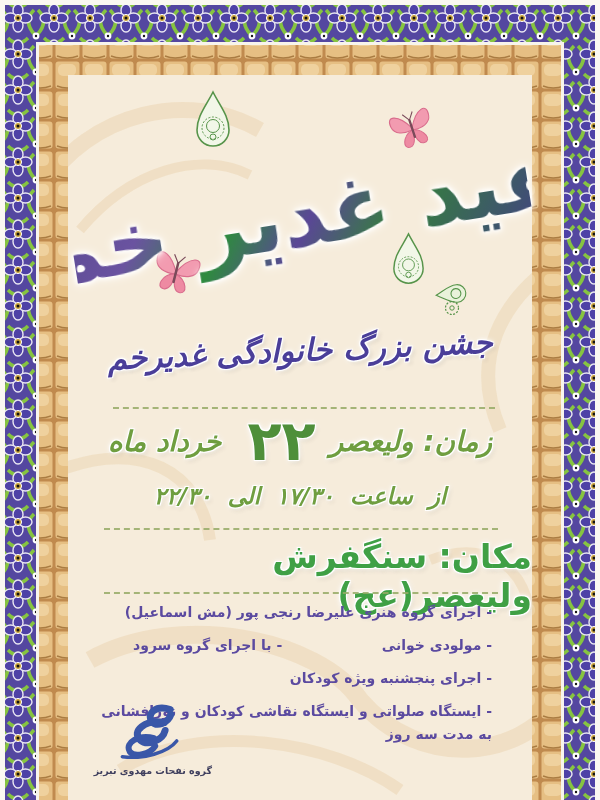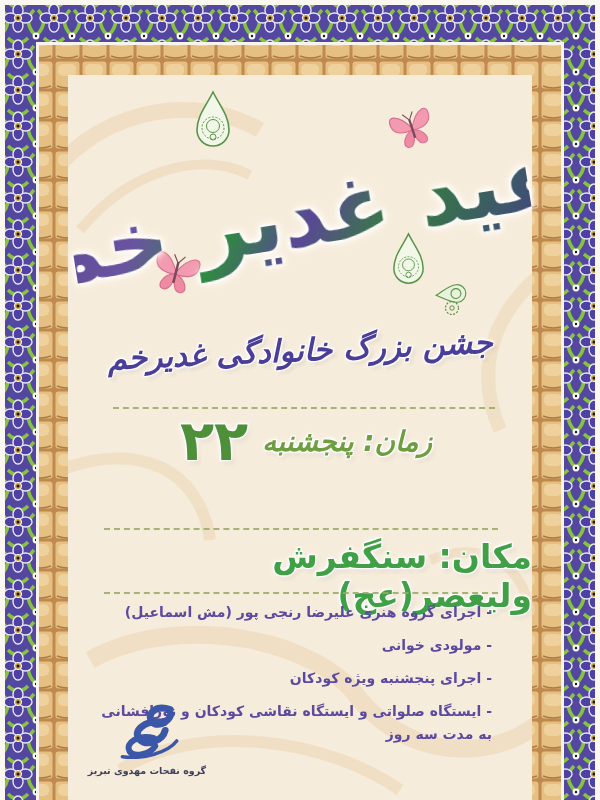--- a/index.html
+++ b/index.html
@@ -44,21 +44,21 @@
     font-size:23px;font-weight:bold;font-style:italic;color:#6f9e40;word-spacing:8px;
   }
   .location{
     left:68px;right:68px;top:537px;text-align:right;
     font-size:33px;font-weight:bold;color:#3fa045;
   }
   .programs{left:95px;right:108px;top:601px;color:#5b4aa0;font-weight:bold;font-size:14px;}
   .p-row{margin-bottom:10px;line-height:23px;text-align:right;}
   .p-two{display:flex;direction:rtl;justify-content:space-between;}
   .p-two span:last-child{margin-left:38px;}
-  .footer-group{position:absolute;z-index:4;width:130px;text-align:center;}
+  .footer-group{position:absolute;z-index:4;width:130px;}
   .fg-left{left:82px;top:703px;}
   .fg-right{left:362px;top:710px;}
   .logo{display:block;margin:0 auto;}
   .caption{font-size:9.5px;color:#3f3f5e;font-weight:bold;margin-top:6px;white-space:nowrap;}
 </style>
 </head>
 <body>
 
 <div class="poster">
 
@@ -156,37 +156,40 @@
     <path d="M23,13 L18,6 M23,13 L28,6" stroke="#7a4a5a" stroke-width="1" fill="none"></path>
   </svg>
 
   <div class="txt main-title">عید غدیر خم</div>
 
   <div class="txt subtitle">جشن بزرگ خانوادگی غدیرخم</div>
 
   <div class="sep s1"></div>
 
   <div class="txt time-row glowtext">
-    <span>زمان: پنجشنبه</span>
+    <span>زمان: ولیعصر</span>
     <span class="big-day">۲۲</span>
+    <span>خرداد ماه</span>
   </div>
 
+  <div class="txt time-range glowtext">از ساعت ۱۷/۳۰ الی ۲۲/۳۰</div>
 
   <div class="sep s2"></div>
 
   <div class="txt location glowtext">مکان: سنگفرش ولیعصر(عج)</div>
 
   <div class="sep s3"></div>
 
   <div class="txt programs">
     <div class="p-row">
       <span>- اجرای گروه هنری علیرضا رنجی پور (مش اسماعیل)</span>
     </div>
     <div class="p-row p-two">
       <span>- مولودی خوانی</span>
+      <span>- با اجرای گروه سرود</span>
     </div>
     <div class="p-row p-two">
       <span>- اجرای پنجشنبه ویژه کودکان</span>
     </div>
     <div class="p-row">
       <span>- ایستگاه صلواتی و ایستگاه نقاشی کودکان و نورافشانی به مدت سه روز</span>
     </div>
   </div>
 
   <div class="footer-group fg-left">

